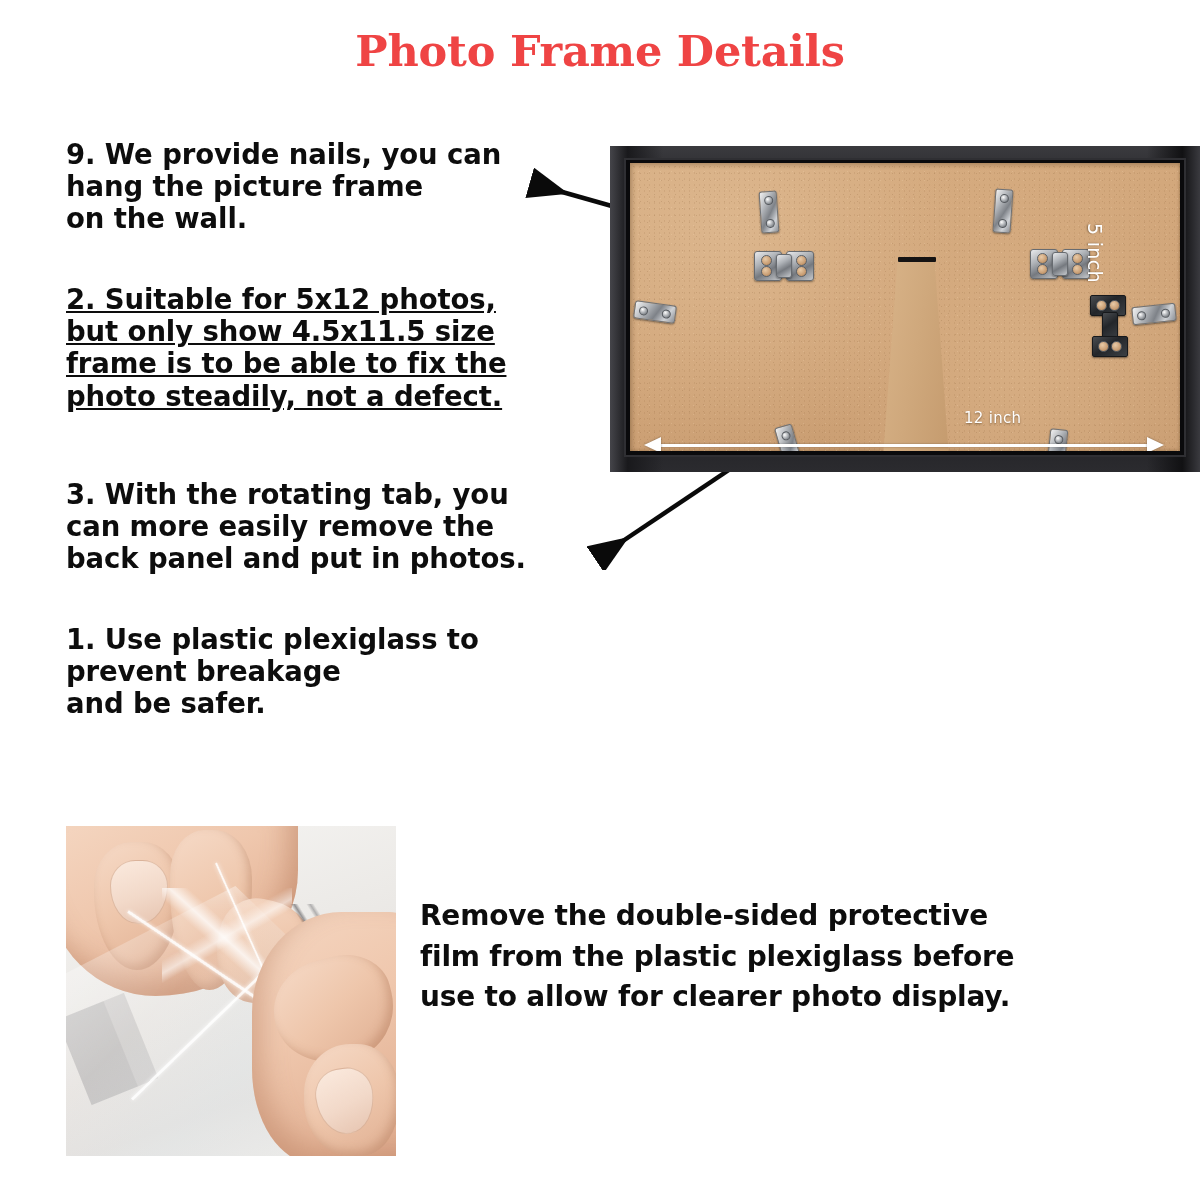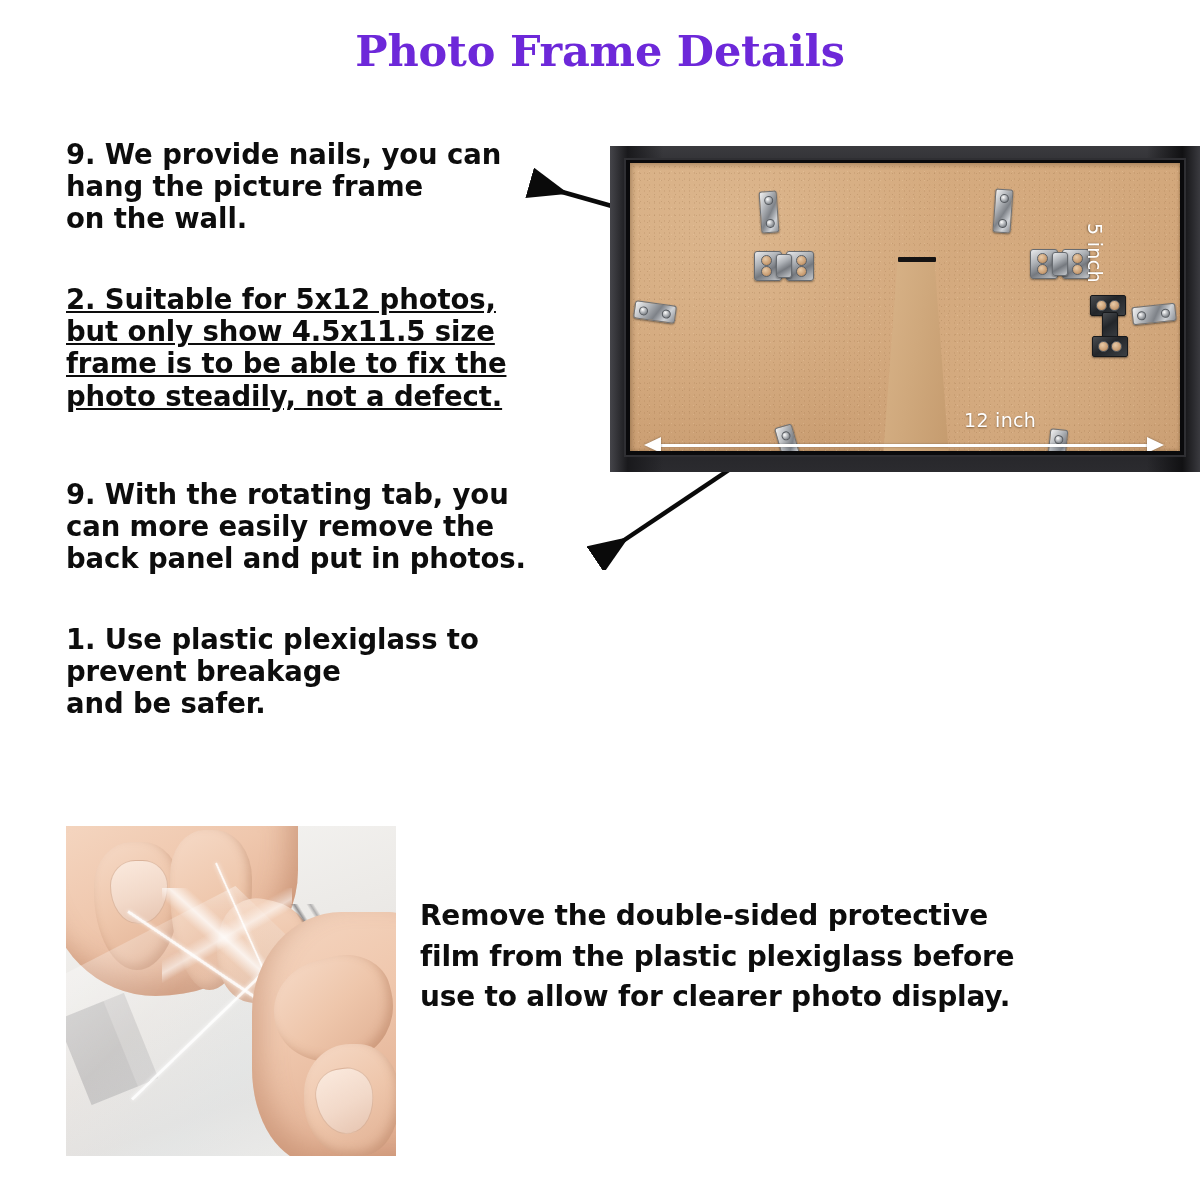--- a/index.html
+++ b/index.html
@@ -20,21 +20,21 @@
   #page-title {
     position: absolute;
     left: 0;
     top: 26px;
     width: 1200px;
     text-align: center;
     font-family: "DejaVu Serif", "Liberation Serif", serif;
     font-weight: bold;
     font-size: 43px;
     letter-spacing: -0.2px;
-    color: #6d28d9;
+    color: #ef4444;
     white-space: nowrap;
   }
 
   
   .bullet {
     position: absolute;
     color: #0d0d0d;
     font-family: "DejaVu Sans", "Liberation Sans", sans-serif;
     font-weight: bold;
     font-size: 27.5px;
@@ -195,21 +195,21 @@
     left: 517px; top: 274px;
     border-top: 8px solid transparent;
     border-bottom: 8px solid transparent;
     border-left: 17px solid #ffffff;
   }
   #dim-width-label {
     position: absolute;
     left: 334px;
     top: 246px;
     color: #ffffff;
-    font-size: 19px;
+    font-size: 15px;
     font-weight: 400;
     letter-spacing: .3px;
     text-shadow: 0 1px 2px rgba(60,38,15,.55);
     white-space: nowrap;
     text-align: center;
   }
   #dim-height-label {
     position: absolute;
     left: 476px;
     top: 60px;
@@ -349,21 +349,21 @@
 
 <div class="bullet" id="bullet-1">9. We provide nails, you can
 hang the picture frame
 on the wall.</div>
 
 <div class="bullet" id="bullet-2">2. Suitable for 5x12 photos,
 but only show 4.5x11.5 size
 frame is to be able to fix the
 photo steadily, not a defect.</div>
 
-<div class="bullet" id="bullet-3">9. With the rotating tab, you
+<div class="bullet" id="bullet-3">3. With the rotating tab, you
 can more easily remove the
 back panel and put in photos.</div>
 
 <div class="bullet" id="bullet-4">1. Use plastic plexiglass to
 prevent breakage
 and be safer.</div>
 
 <svg class="callout-arrow" id="callout-arrow-1" width="270" height="100">
   <defs>
     <marker id="arrowhead-left" markerWidth="9" markerHeight="7" refX="8" refY="3.5" orient="auto">

